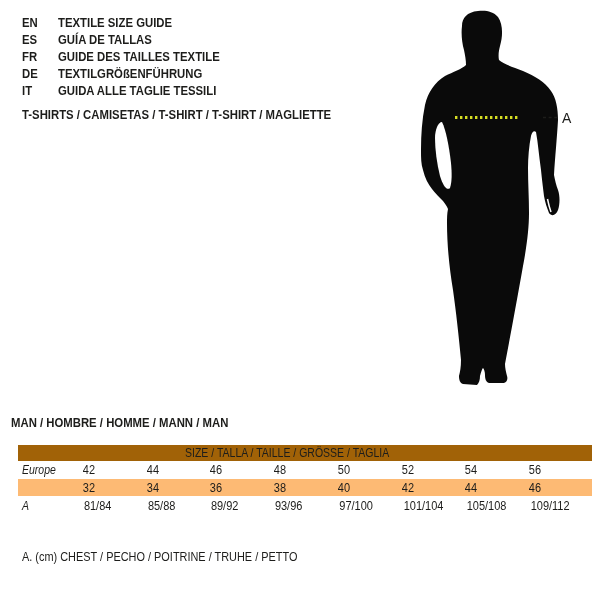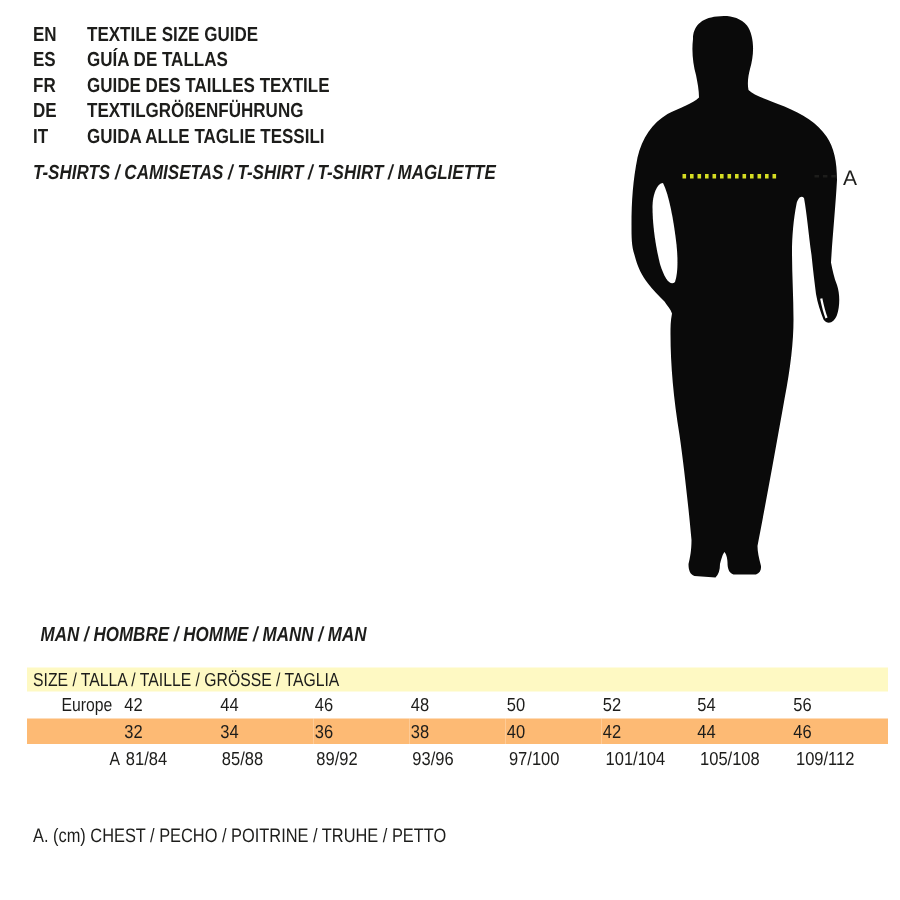--- a/index.html
+++ b/index.html
@@ -10,36 +10,36 @@
   .cx{display:inline-block;transform:scaleX(0.84);transform-origin:0 50%;white-space:nowrap;}
   .cxc{display:inline-block;transform:scaleX(0.88);transform-origin:50% 50%;white-space:nowrap;}
 
   
   .lang-block{position:absolute;left:22px;top:14px;}
   .lang-row{position:relative;height:17px;line-height:17px;font-weight:bold;font-size:13.5px;}
   .lang-code{position:absolute;left:0;top:0;}
   .lang-text{position:absolute;left:36px;top:0;}
 
   
-  .cat-block{position:absolute;left:22px;top:107px;font-style:italic;}
+  .cat-block{position:absolute;left:22px;top:107px;}
   .cat-line{height:16px;line-height:16px;font-weight:bold;font-size:13.5px;}
 
   
   .figure-wrap{position:absolute;left:415px;top:8px;width:160px;height:380px;}
   .figure-wrap svg{display:block;}
   .fig-measure-text{font-size:14px;font-weight:400;font-family:"Liberation Sans",sans-serif;}
 
   
-  .man-label{position:absolute;left:27px;top:415px;font-weight:bold;font-size:13.5px;line-height:15px;font-style:italic;}
+  .man-label{position:absolute;left:11px;top:415px;font-weight:bold;font-size:13.5px;line-height:15px;}
 
   
   .size-table{position:absolute;left:18px;top:445px;width:574px;border-collapse:collapse;table-layout:fixed;}
   .size-table td{padding:0;font-size:12.5px;vertical-align:middle;color:#1d1d1b;}
-  .size-table td.lbl{text-align:right;padding-left:4px;width:66px;}
-  .size-table tr.t-head td{background:#fef9c3;text-align:left;padding-left:4px;height:16px;font-size:12.5px;}
+  .size-table td.lbl{text-align:left;padding-left:4px;width:66px;font-style:italic;}
+  .size-table tr.t-head td{background:#a16207;text-align:center;padding-left:4px;height:16px;font-size:12.5px;}
   .size-table tr.r-europe td{height:18px;}
   .size-table tr.r-us td{height:18px;background:#ebebeb;}
   .size-table tr.r-usnum td{height:17px;background:#fdba74;}
   .size-table tr.r-a td{height:19px;}
 
   
   .footnote{position:absolute;left:22px;top:549px;font-weight:normal;font-size:13px;line-height:15px;}
 </style>
 </head>
 <body>

